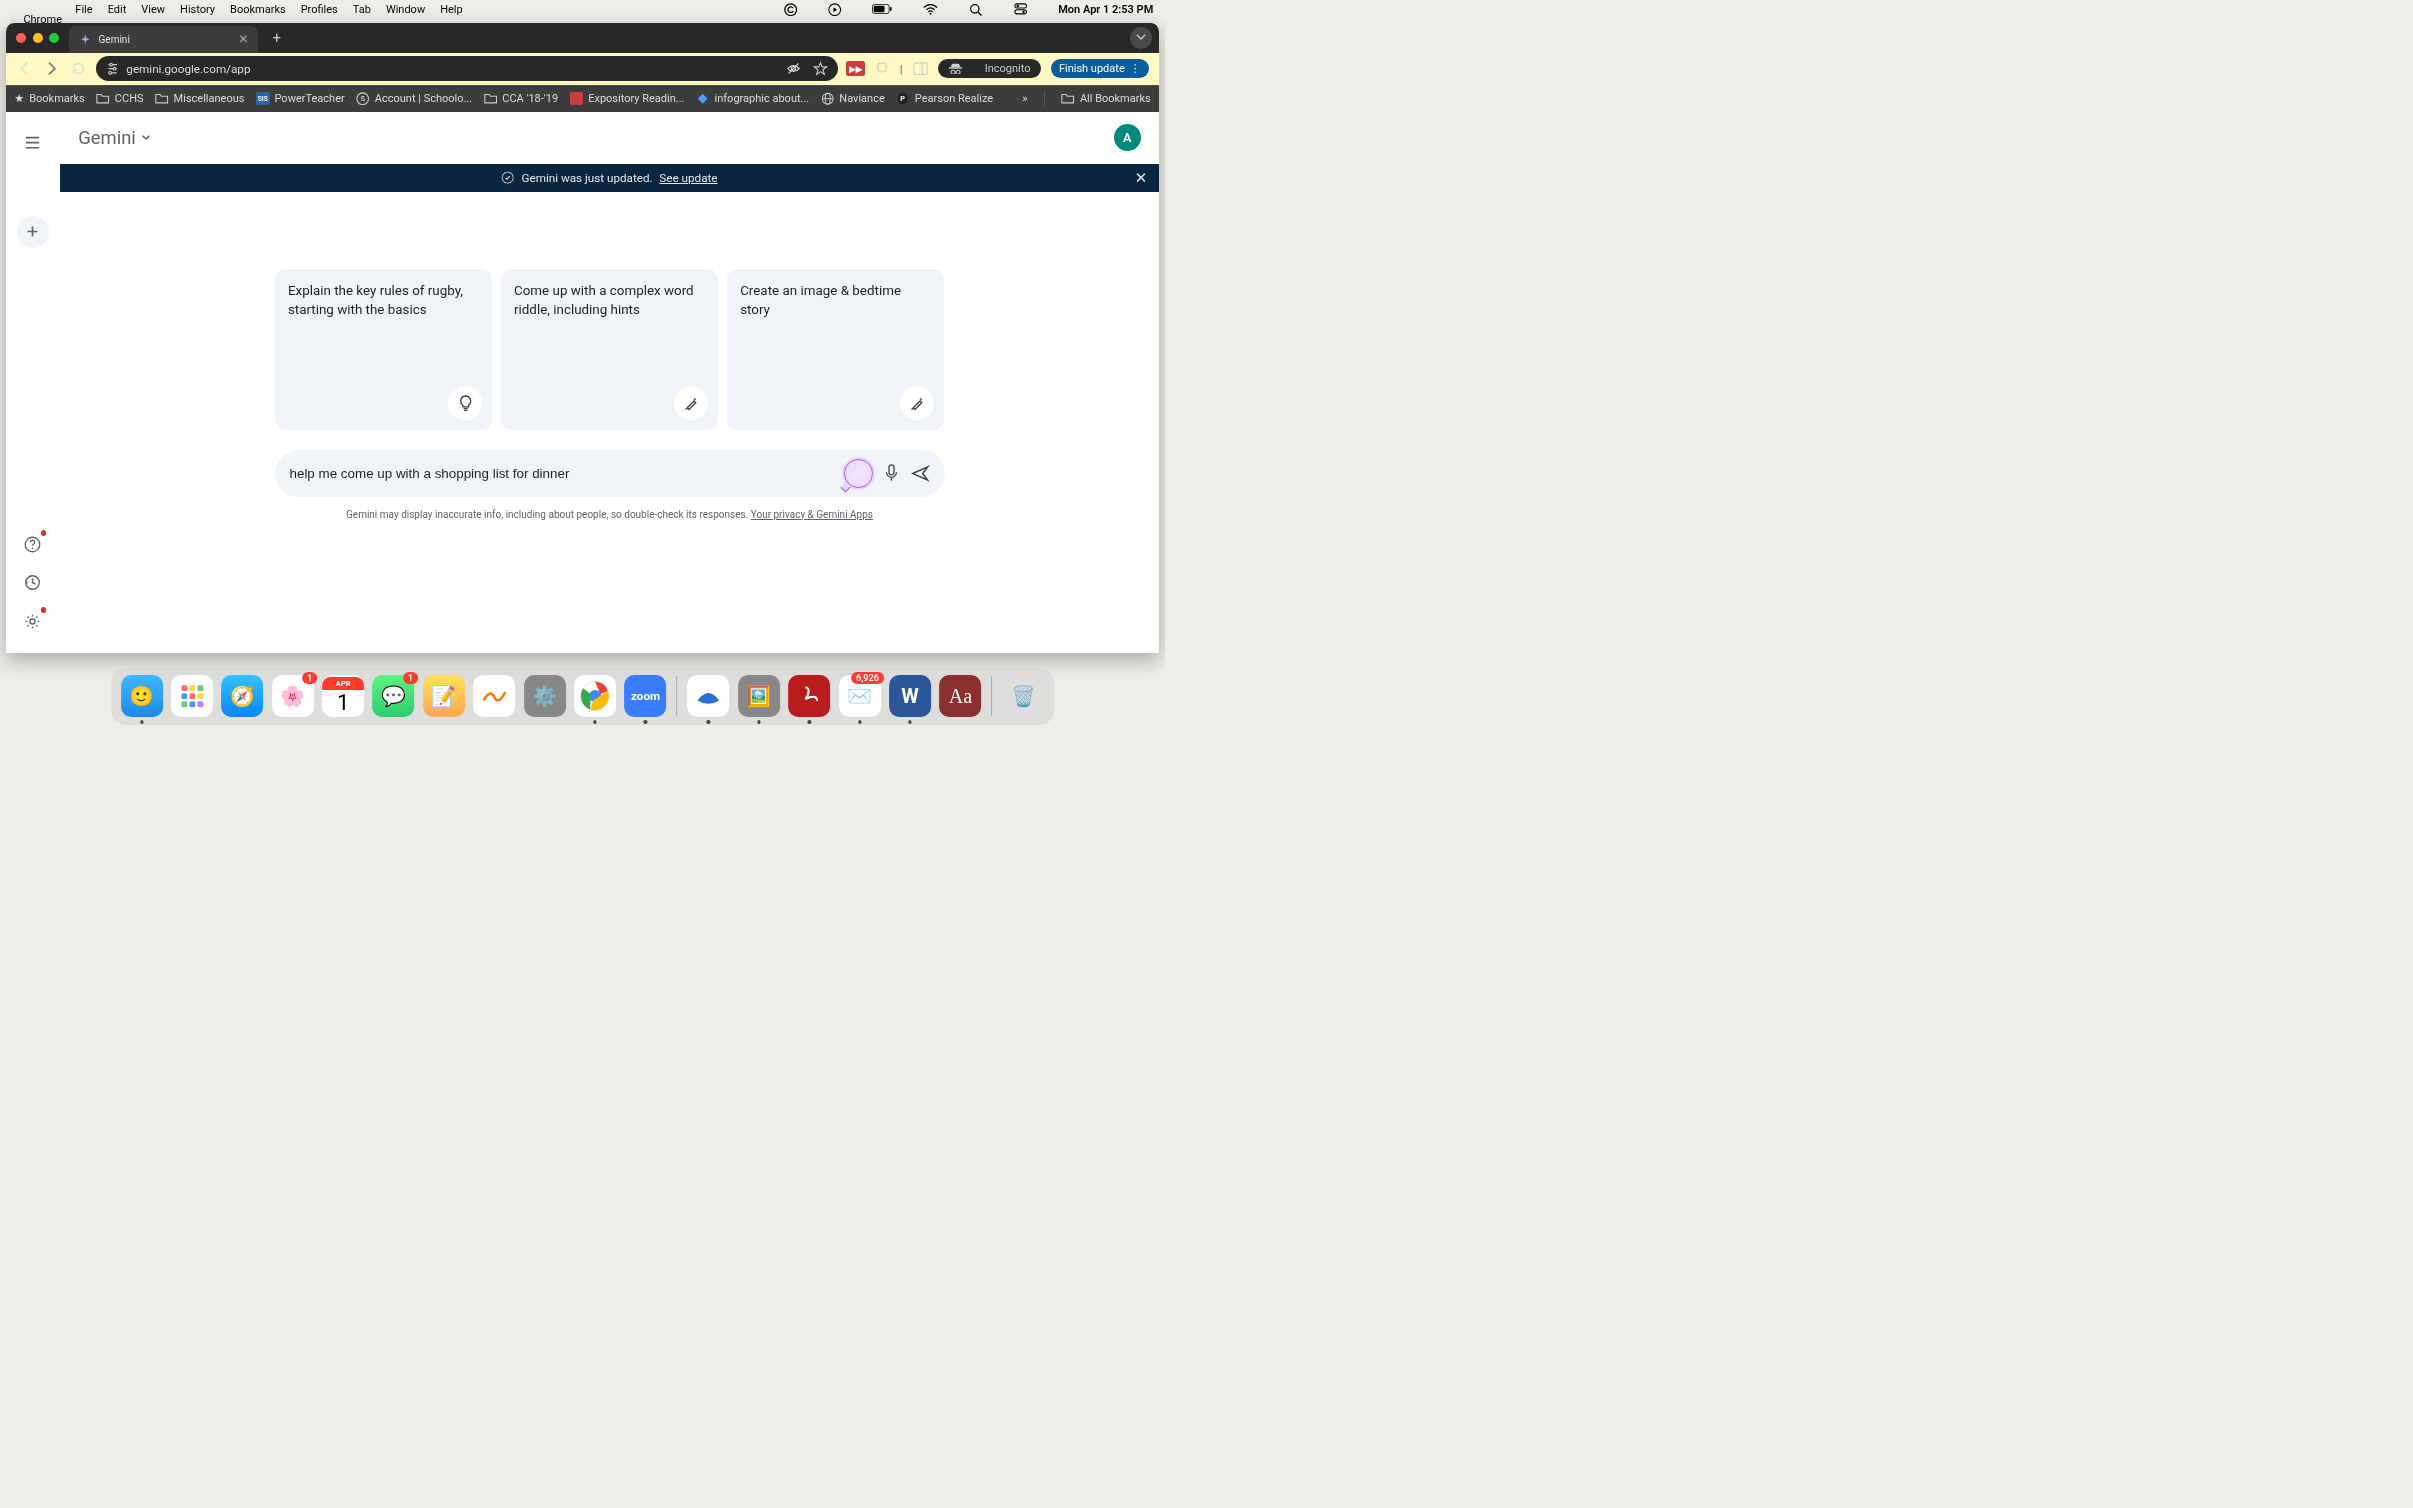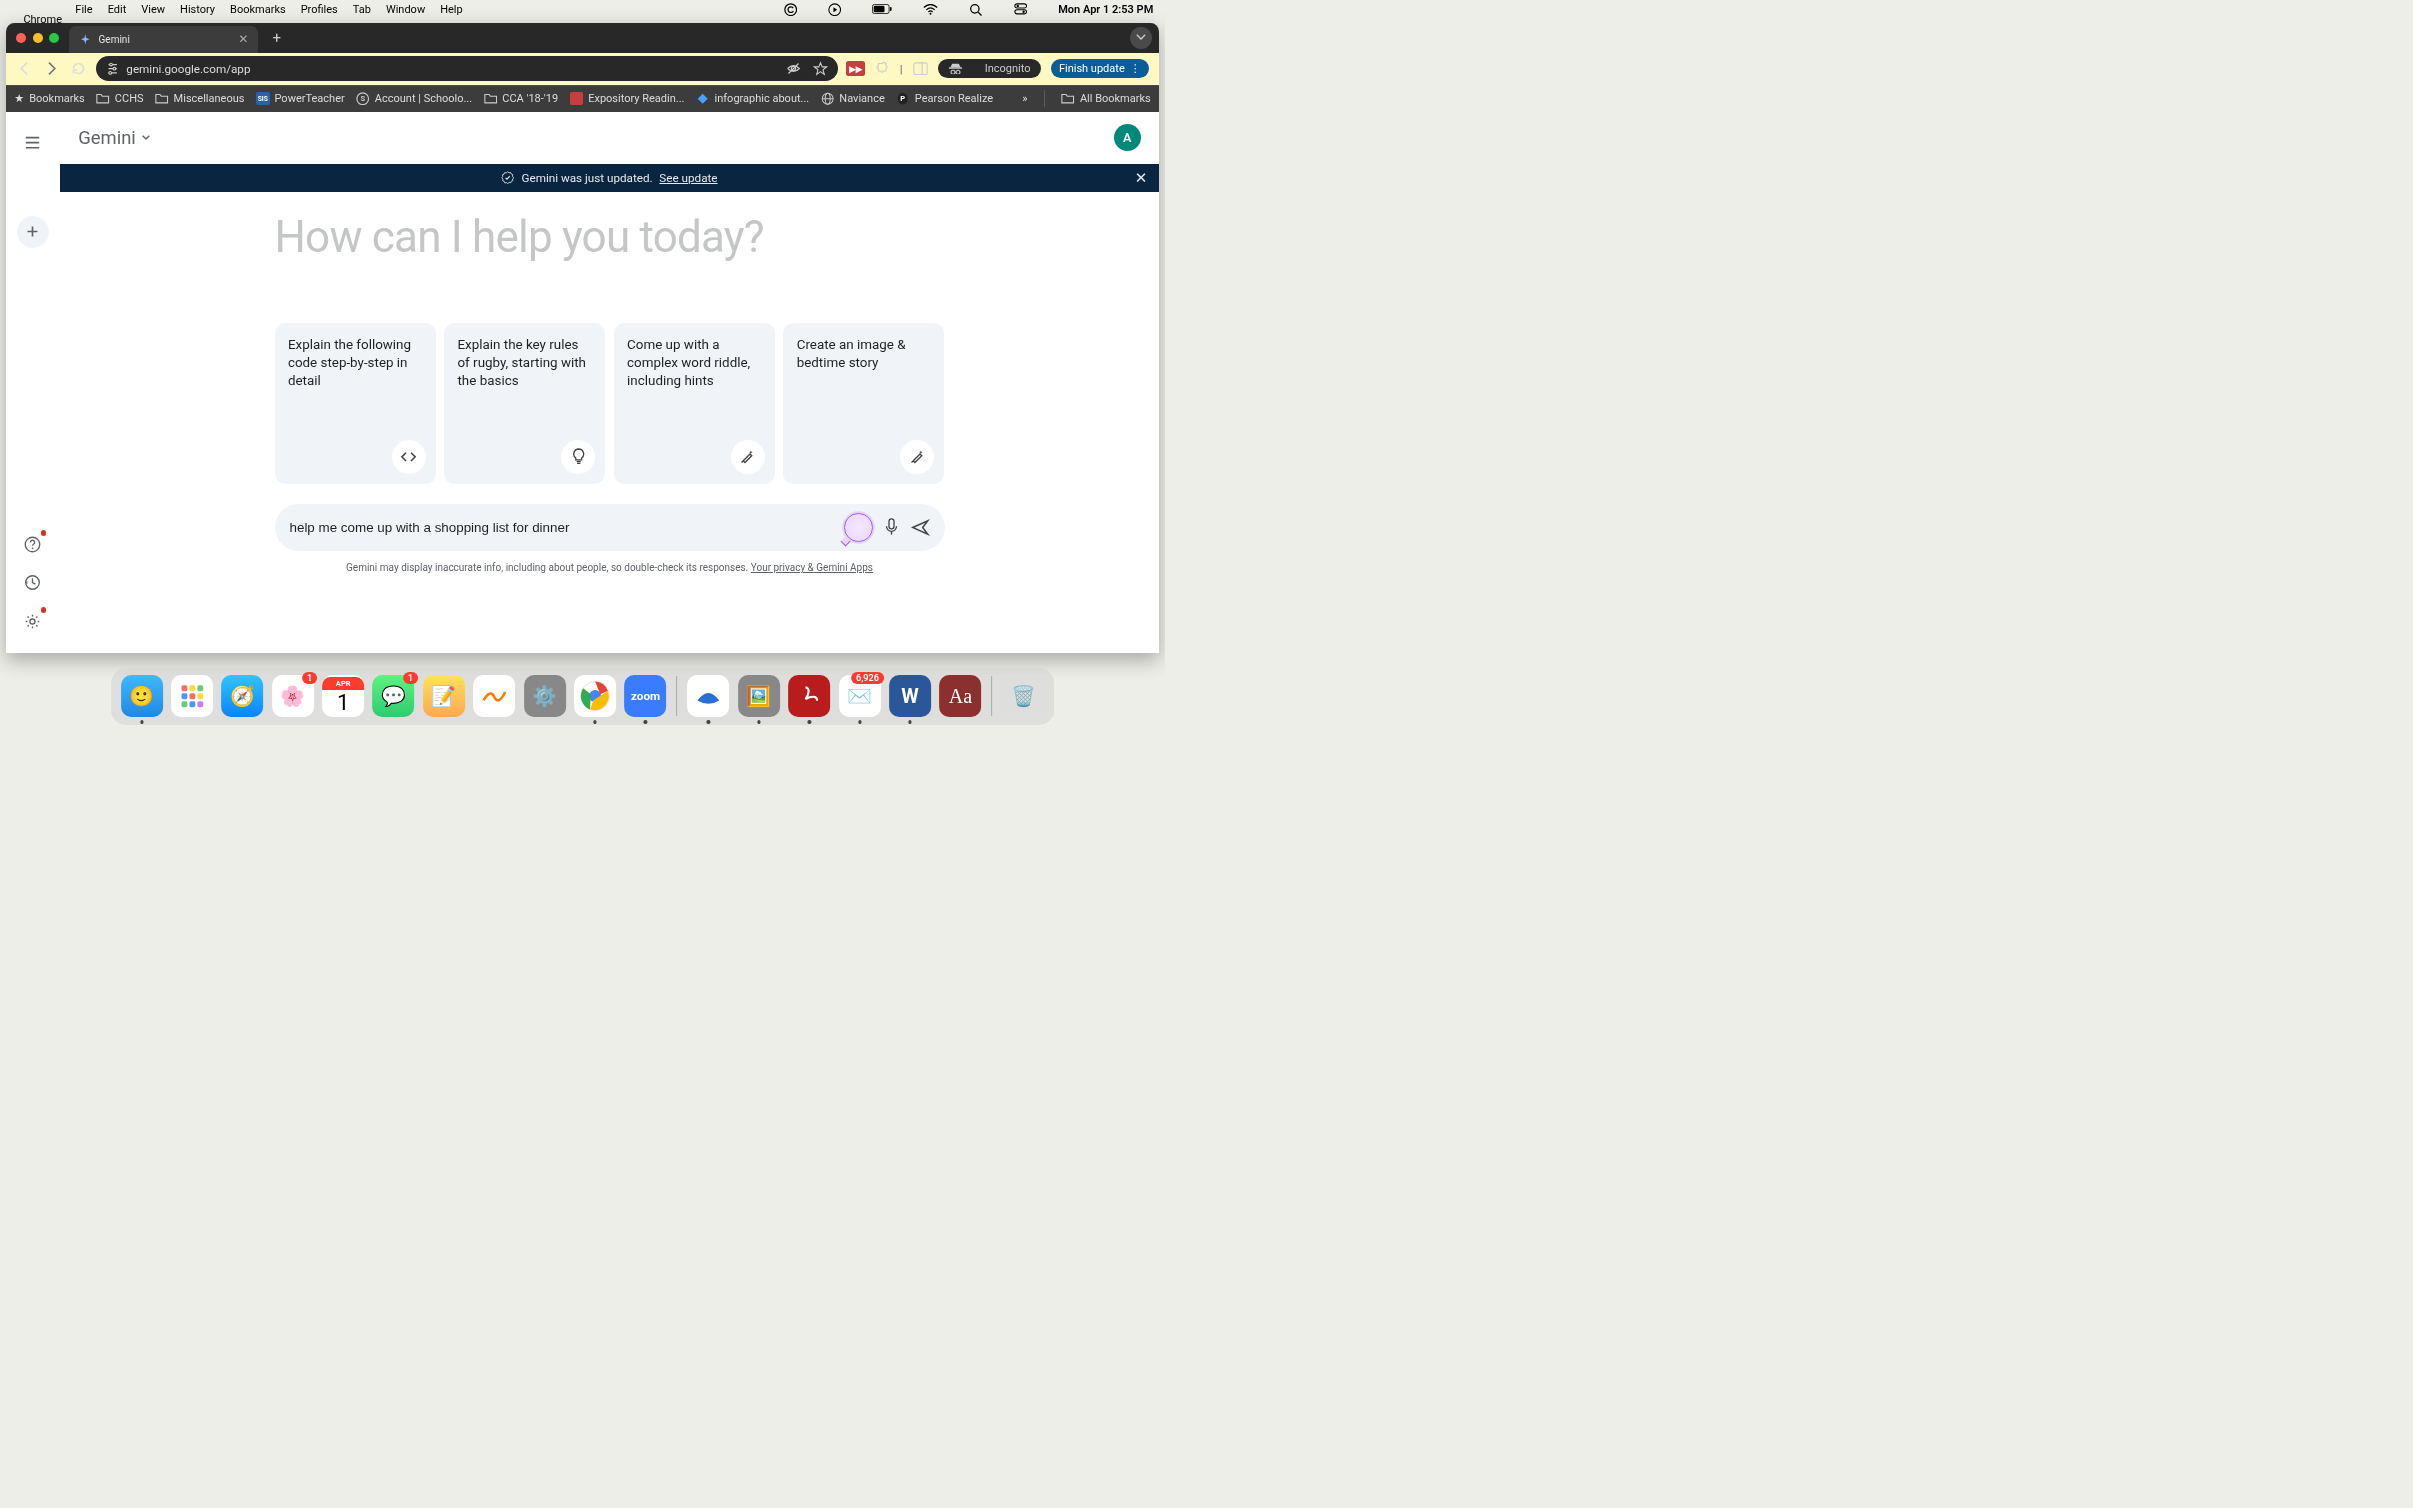--- a/index.html
+++ b/index.html
@@ -399,31 +399,22 @@
               <path d="M5.5 8.2l1.6 1.6 3.4-3.6" fill="none" stroke="#e8eaed" stroke-width="1.3"></path>
             </svg>
           </span>
         <span>Gemini was just updated.</span>
         <a href="#">See update</a>
         <span class="close">✕</span>
       </div>
 
       <div class="main">
         <div class="content">
-          <div class="subhead">How can I help you today?</div>
 
           <div class="cards">
-            <div class="card">
-              <div>Explain the following code step-by-step in detail</div>
-              <div class="cicon">
-                  <svg width="17" height="11.7" viewBox="0 0 20 14">
-                    <path d="M7 2 L2 7 L7 12 M13 2 L18 7 L13 12" fill="none" stroke="#444" stroke-width="1.8"></path>
-                  </svg>
-                </div>
-            </div>
             <div class="card">
               <div>Explain the key rules of rugby, starting with the basics</div>
               <div class="cicon">
                   <svg width="13.4" height="17" viewBox="0 0 16 20">
                     <path d="M8 1a6 6 0 0 0-3.5 10.8V14h7v-2.2A6 6 0 0 0 8 1z" fill="none" stroke="#444" stroke-width="1.6"></path>
                     <line x1="5.5" y1="16" x2="10.5" y2="16" stroke="#444" stroke-width="1.6"></line>
                     <line x1="6" y1="18.2" x2="10" y2="18.2" stroke="#444" stroke-width="1.6"></line>
                   </svg>
                 </div>
             </div>

